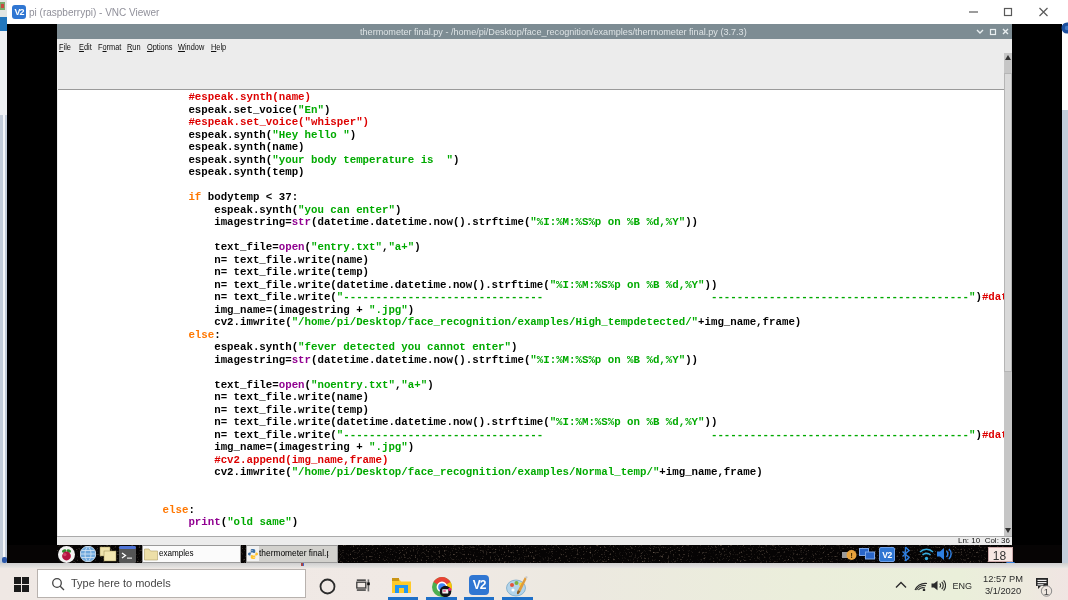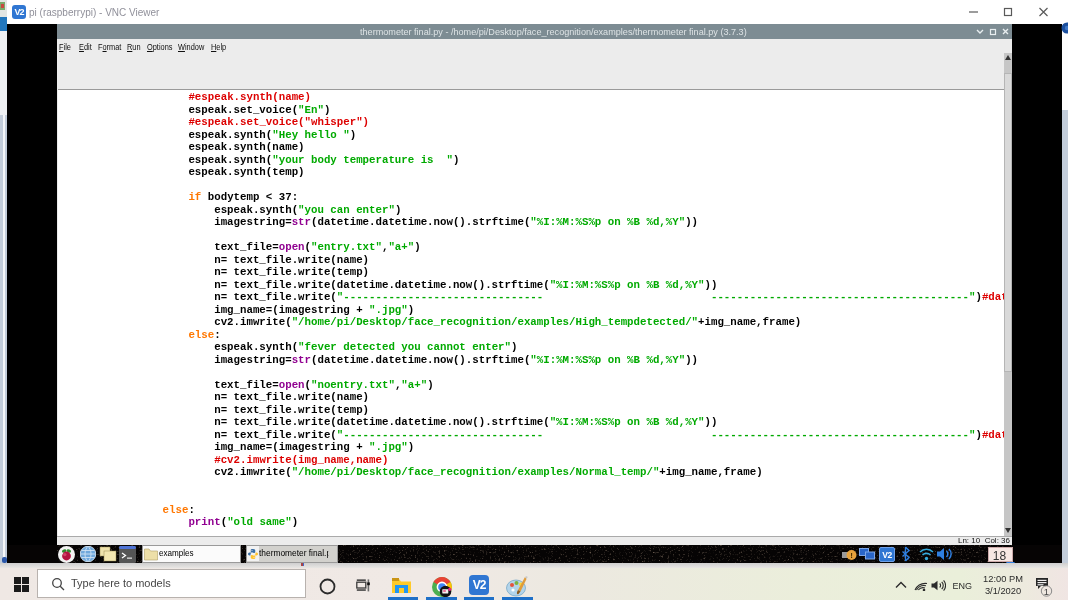--- a/index.html
+++ b/index.html
@@ -83,21 +83,21 @@
             <i class="o">else</i>:
                 espeak.synth(<i class="g">"fever detected you cannot enter"</i>)
                 imagestring=<i class="p">str</i>(datetime.datetime.now().strftime(<i class="g">"%I:%M:%S%p on %B %d,%Y"</i>))
 
                 text_file=<i class="p">open</i>(<i class="g">"noentry.txt"</i>,<i class="g">"a+"</i>)
                 n= text_file.write(name)
                 n= text_file.write(temp)
                 n= text_file.write(datetime.datetime.now().strftime(<i class="g">"%I:%M:%S%p on %B %d,%Y"</i>))
                 n= text_file.write(<i class="g">"-------------------------------</i>                          <i class="g">----------------------------------------"</i>)<i class="r">#datetime</i>
                 img_name=(imagestring + <i class="g">".jpg"</i>)
-                <i class="r">#cv2.imwrite(img_name,name)</i>
+                <i class="r">#cv2.append(img_name,frame)</i>
                 cv2.imwrite(<i class="g">"/home/pi/Desktop/face_recognition/examples/Normal_temp/"</i>+img_name,frame)
 
 
         <i class="o">else</i>:
             <i class="p">print</i>(<i class="g">"old same"</i>)
 
 
     face_names.append(name)</pre>
 </div>
 
@@ -254,21 +254,21 @@
   <path d="M1 10 A 12 12 0 0 1 13 3.5" fill="none" stroke="#2b2b2b" stroke-width="1.1"></path>
   <path d="M2.5 10 A 9 9 0 0 1 12 5.8" fill="none" stroke="#2b2b2b" stroke-width="1.1"></path>
   <path d="M4.3 10 A 6.2 6.2 0 0 1 11 8" fill="none" stroke="#2b2b2b" stroke-width="1.1"></path>
   <circle cx="10" cy="10" r="1.3" fill="#2b2b2b"></circle>
 </svg>
 <svg class="abs" style="left:931px;top:580px;" width="15" height="11" viewBox="0 0 15 11">
   <path d="M0.5 3.5 L3 3.5 L6.5 0.8 L6.5 10.2 L3 7.5 L0.5 7.5 Z" fill="#2b2b2b"></path>
   <path d="M8.7 3.5 A 2.7 2.7 0 0 1 8.7 7.5 M10.7 1.8 A 5.2 5.2 0 0 1 10.7 9.2 M12.6 0.4 A 7.6 7.6 0 0 1 12.6 10.6" fill="none" stroke="#2b2b2b" stroke-width="1.1"></path>
 </svg>
 <div class="abs" style="left:952.5px;top:581px;font-size:9px;color:#2b2b2b;">ENG</div>
-<div class="abs" style="left:982px;top:573.5px;width:42px;font-size:9.3px;color:#2b2b2b;text-align:center;white-space:nowrap;">12:00 PM</div>
+<div class="abs" style="left:982px;top:573.5px;width:42px;font-size:9.3px;color:#2b2b2b;text-align:center;white-space:nowrap;">12:57 PM</div>
 <div class="abs" style="left:982px;top:586px;width:42px;font-size:9.3px;color:#2b2b2b;text-align:center;white-space:nowrap;">3/1/2020</div>
 <svg class="abs" style="left:1036px;top:578px;" width="17" height="19" viewBox="0 0 17 19">
   <path d="M0 0 L12 0 L12 8 L5 8 L2 11 L2 8 L0 8 Z" fill="#262626"></path>
   <rect x="1.5" y="1.8" width="9" height="1.2" fill="#eee"></rect>
   <rect x="1.5" y="4" width="9" height="1.2" fill="#eee"></rect>
   <rect x="1.5" y="6.2" width="6" height="1.2" fill="#eee"></rect>
   <circle cx="10.5" cy="13" r="5.2" fill="none" stroke="#8a8a8a" stroke-width="1"></circle>
   <text x="10.5" y="16.6" font-size="9.5" fill="#444" text-anchor="middle">1</text>
 </svg>
 

